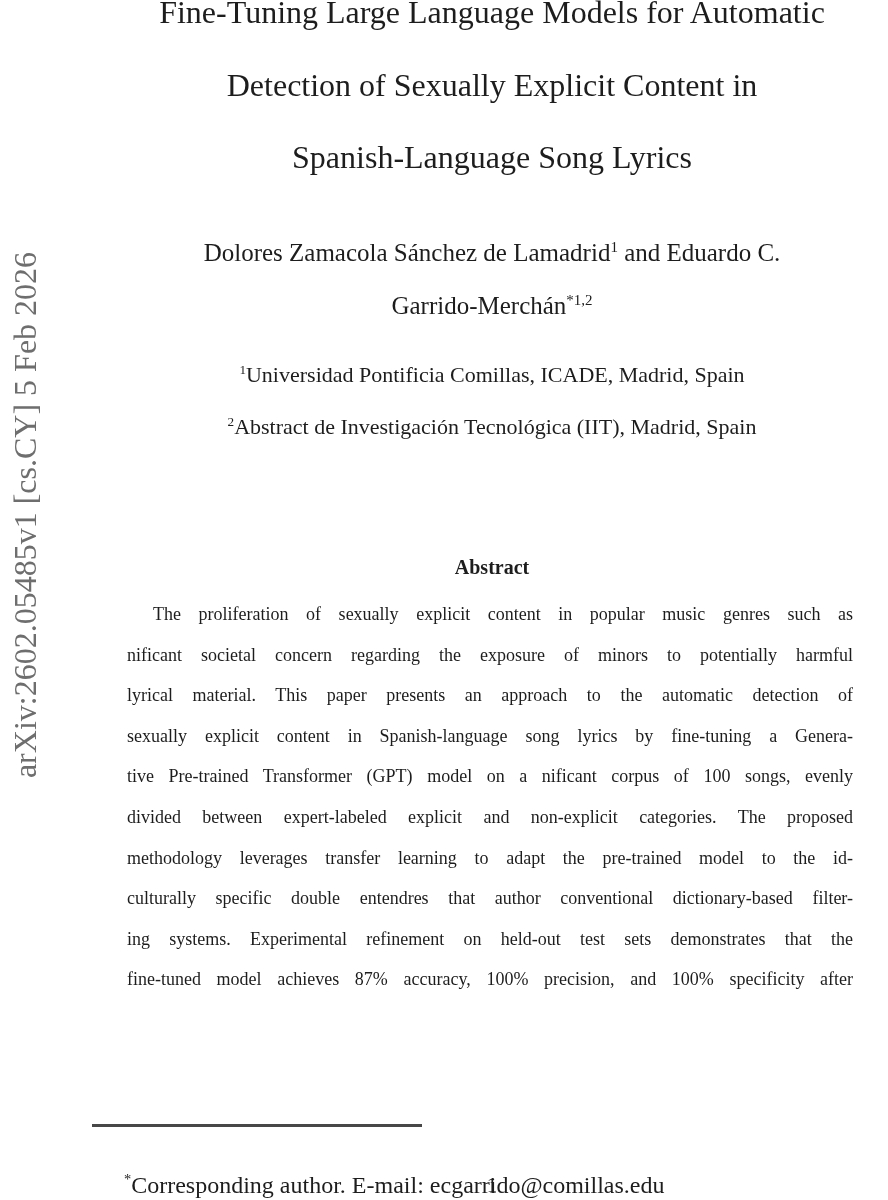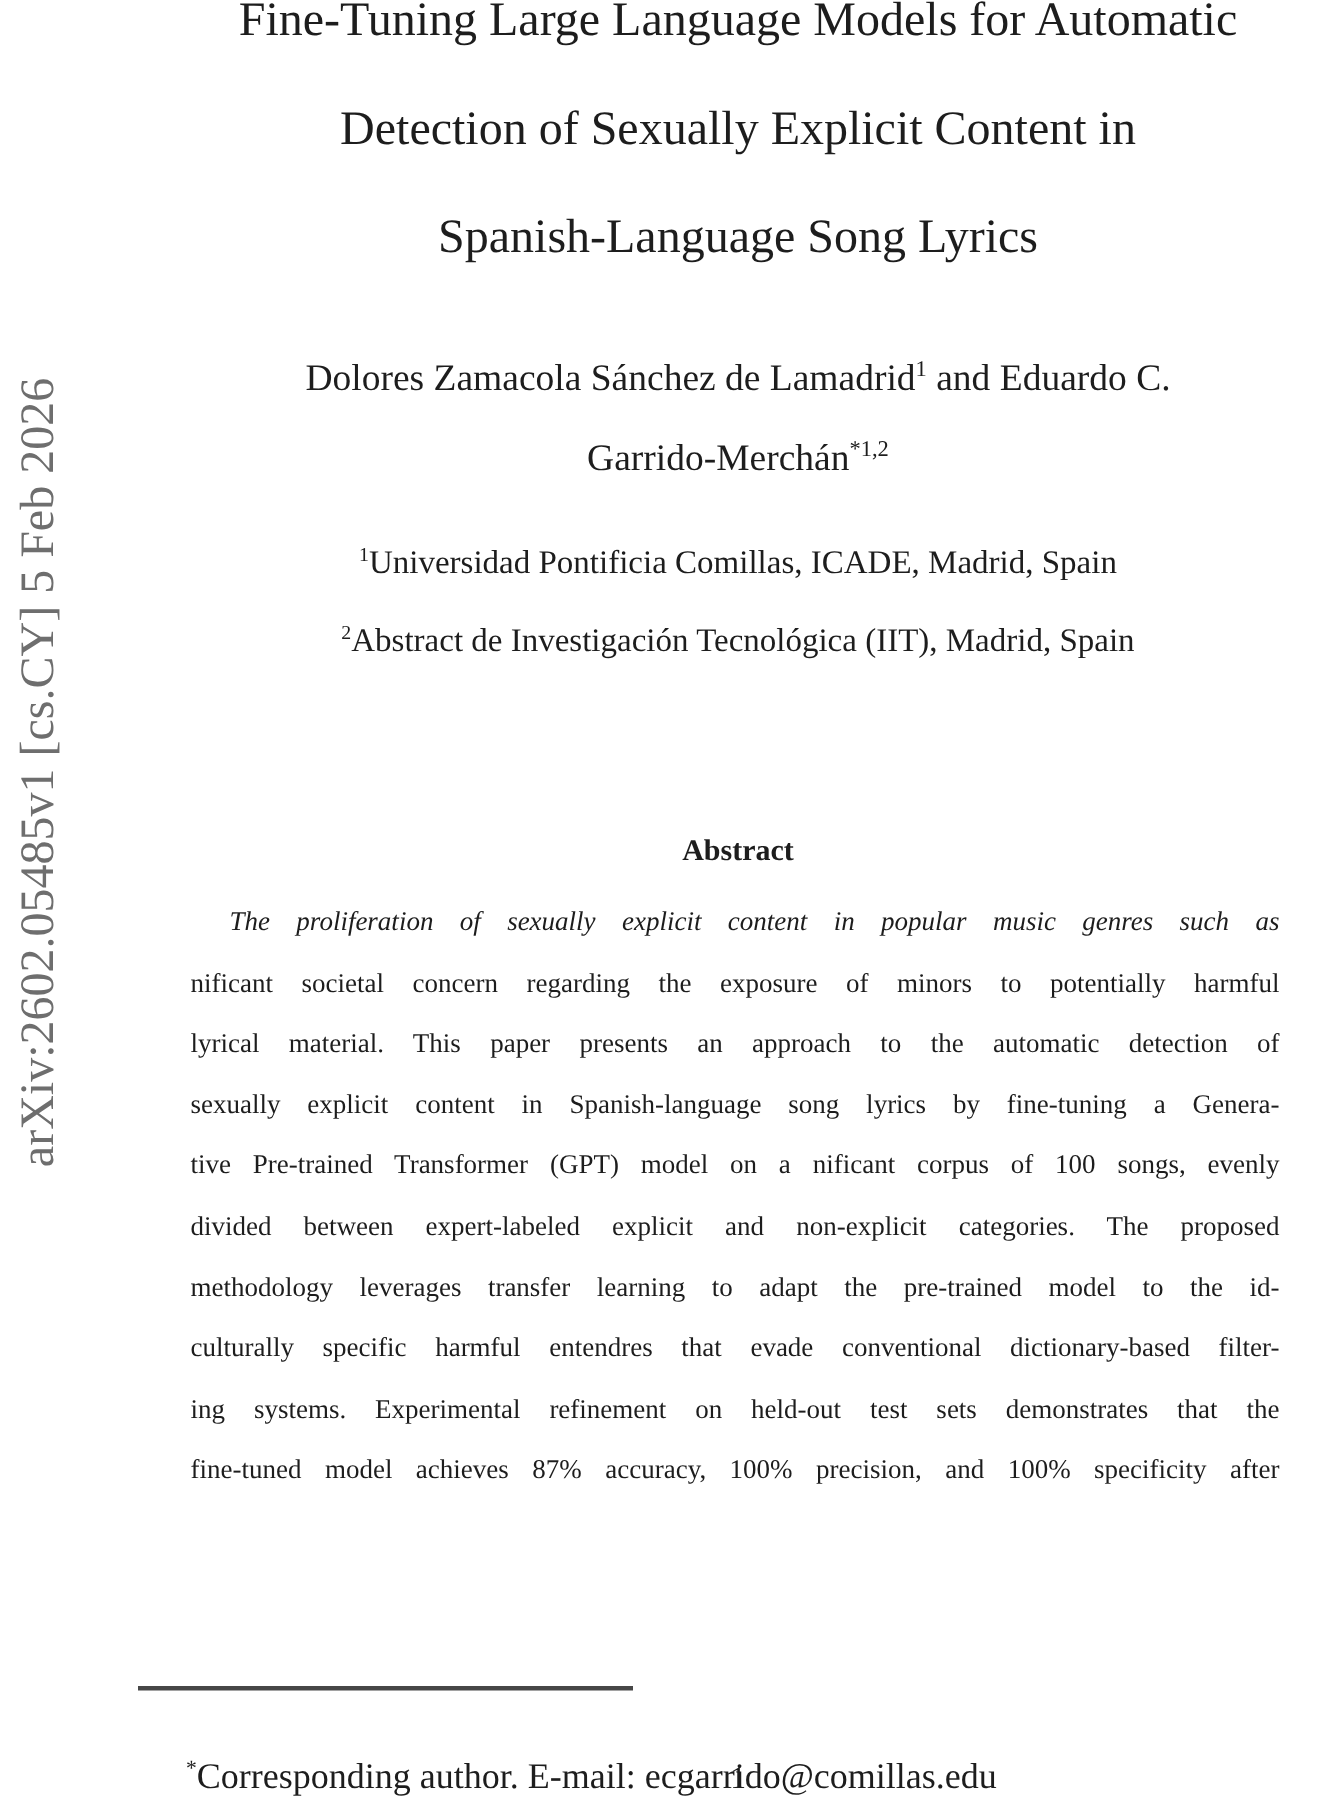--- a/index.html
+++ b/index.html
@@ -18,21 +18,21 @@
   .abstract-heading{top:554px;font-size:20px;font-weight:bold;line-height:26px;}
   .abstract{
     position:absolute;top:594px;left:127px;width:726px;
     font-size:18px;
   }
   .abs-line{
     height:40.6px;line-height:40.6px;
     text-align:justify;text-align-last:justify;
     white-space:normal;
   }
-  .abs-line.indent{text-indent:26px;font-style:italic;}
+  .abs-line.indent{text-indent:26px;}
   .footnote-rule{
     position:absolute;top:1124px;left:92px;width:330px;height:3px;
     background:#474747;
   }
   .footnote{
     position:absolute;top:1126px;left:100px;width:720px;
     font-size:24px;line-height:28px;text-indent:24px;margin-top:45px;
   }
   .page-number{top:1172px;font-size:21px;line-height:26px;}
   .watermark{
@@ -69,21 +69,21 @@
   <div class="center-block abstract-heading">Abstract</div>
 
   <div class="abstract">
     <div class="abs-line indent">The proliferation of sexually explicit content in popular music genres such as</div>
     <div class="abs-line">nificant societal concern regarding the exposure of minors to potentially harmful</div>
     <div class="abs-line">lyrical material. This paper presents an approach to the automatic detection of</div>
     <div class="abs-line">sexually explicit content in Spanish-language song lyrics by fine-tuning a Genera-</div>
     <div class="abs-line">tive Pre-trained Transformer (GPT) model on a nificant corpus of 100 songs, evenly</div>
     <div class="abs-line">divided between expert-labeled explicit and non-explicit categories. The proposed</div>
     <div class="abs-line">methodology leverages transfer learning to adapt the pre-trained model to the id-</div>
-    <div class="abs-line">culturally specific harmful entendres that evade conventional dictionary-based filter-</div>
+    <div class="abs-line">culturally specific double entendres that author conventional dictionary-based filter-</div>
     <div class="abs-line">ing systems. Experimental refinement on held-out test sets demonstrates that the</div>
     <div class="abs-line">fine-tuned model achieves 87% accuracy, 100% precision, and 100% specificity after</div>
   </div>
 
   <div class="footnote-rule"></div>
 
   <div class="footnote"><sup>*</sup><span>Corresponding author.  E-mail: ecgarrido@comillas.edu</span></div>
 
   <div class="center-block page-number">1</div>
 

